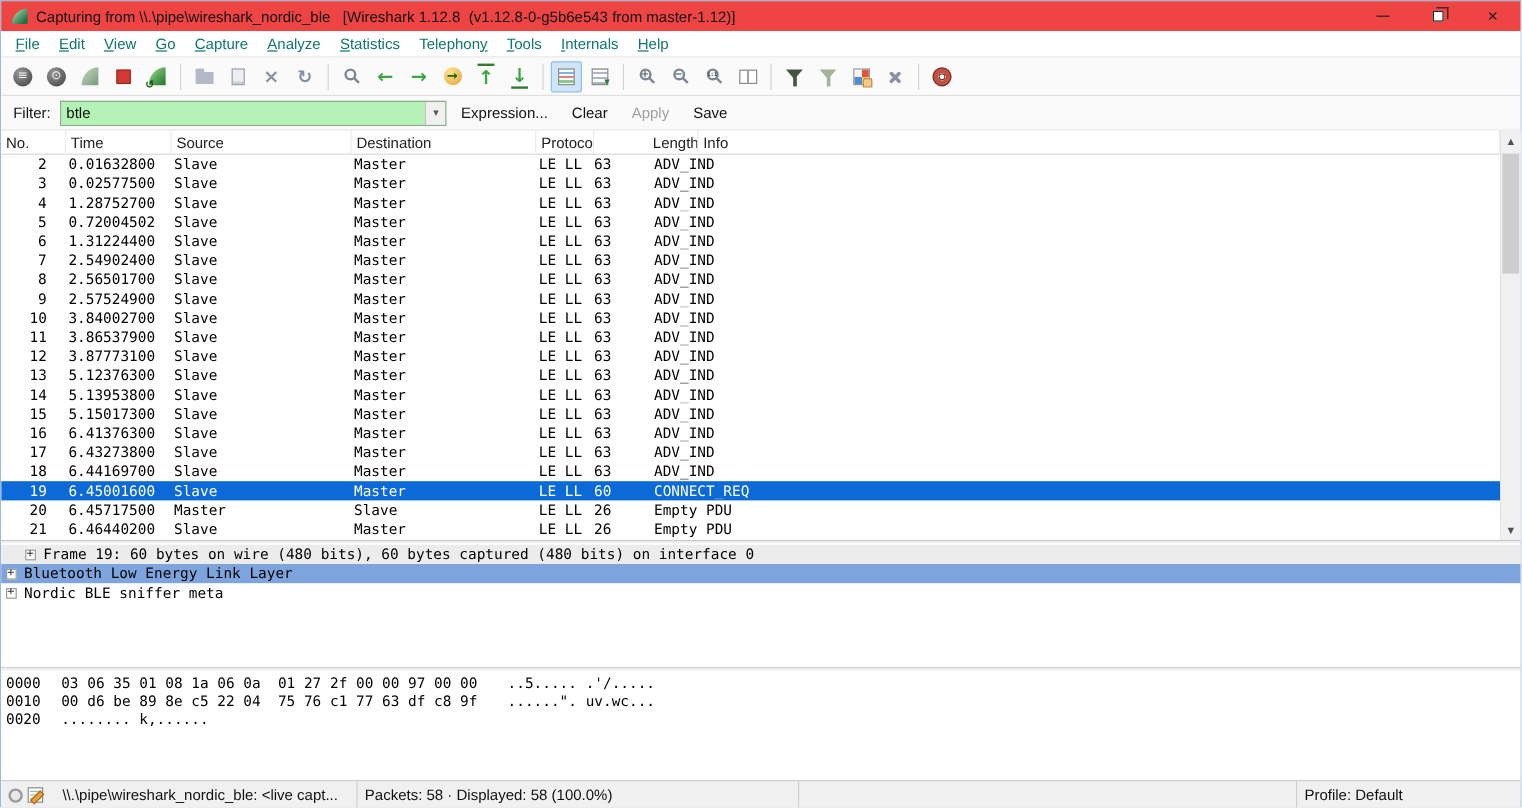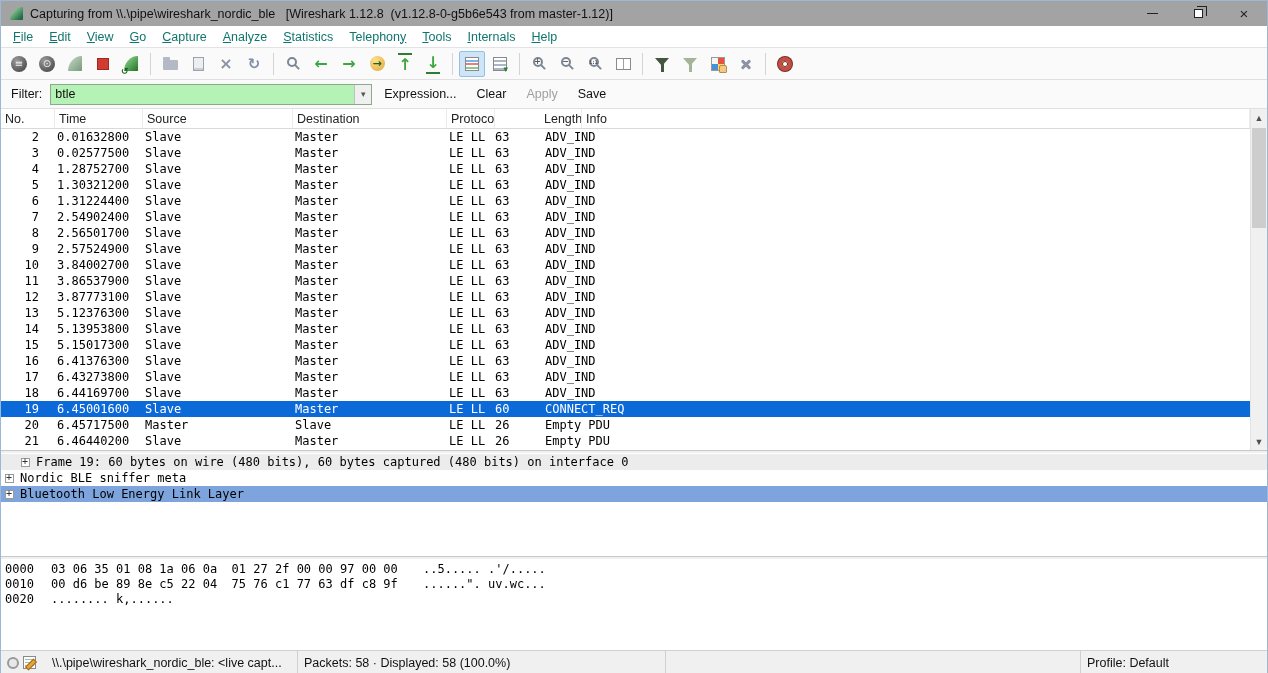--- a/index.html
+++ b/index.html
@@ -2,21 +2,21 @@
 <html style="--accent: #0b69d8; --filter-valid: #b5f2b5; --detail-selection: #7da4dd; --shaded-row: #ececec; --toolbar-pressed: #cfe4f7;"><head>
 <meta charset="utf-8">
 <style>
   * { margin:0; padding:0; box-sizing:border-box; }
   html,body { width:1268px; height:673px; overflow:hidden; background:#fff;
     font-family:"Liberation Sans", sans-serif; }
   .window { width:1268px; height:673px; display:flex; flex-direction:column;
     border:1px solid #9cb8d8; }
 
   
-  .titlebar { height:25px; background:#a3a3a3; display:flex; align-items:center; flex:0 0 auto; }
+  .titlebar { height:25px; background:#ef4444; display:flex; align-items:center; flex:0 0 auto; }
   .app-icon { width:15px; height:15px; margin:0 6px 0 8px; position:relative; }
   .app-icon .fin { position:absolute; left:1px; bottom:1px; width:13px; height:13px;
     background:linear-gradient(135deg,#9fd49f 15%,#1f6b45 85%); border-radius:100% 0 0 0; }
   .title-text { font-size:12.5px; color:#111; white-space:pre; }
   .win-controls { margin-left:auto; display:flex; height:100%; }
   .wc { width:46px; height:100%; display:flex; align-items:center; justify-content:center;
     color:#222; font-size:14px; }
   .wc-min .bar { width:11px; height:1px; background:#222; display:block; }
   .wc-restore .sq { width:9px; height:9px; border:1px solid #222; display:block; position:relative; background:#fff; }
   .wc-restore .sq::before { content:""; position:absolute; left:2px; top:-4px; width:9px; height:9px;
@@ -345,21 +345,21 @@
           <span class="c c-no">4</span>
           <span class="c c-time">1.28752700</span>
           <span class="c c-src">Slave</span>
           <span class="c c-dst">Master</span>
           <span class="c c-proto">LE LL</span>
           <span class="c c-len">63</span>
           <span class="c c-info">ADV_IND</span>
         </div>
         <div class="pl-row">
           <span class="c c-no">5</span>
-          <span class="c c-time">1.30321200</span>
+          <span class="c c-time">0.72004502</span>
           <span class="c c-src">Slave</span>
           <span class="c c-dst">Master</span>
           <span class="c c-proto">LE LL</span>
           <span class="c c-len">63</span>
           <span class="c c-info">ADV_IND</span>
         </div>
         <div class="pl-row">
           <span class="c c-no">6</span>
           <span class="c c-time">1.31224400</span>
           <span class="c c-src">Slave</span>
@@ -513,27 +513,27 @@
     </div>
   </div>
 
   <div class="splitter"></div>
 
   <div class="details">
     <div class="det-row shaded">
         <span class="expander"></span>
         <span>Frame 19: 60 bytes on wire (480 bits), 60 bytes captured (480 bits) on interface 0</span>
       </div>
+      <div class="det-row sel">
+        <span class="expander"></span>
+        <span>Bluetooth Low Energy Link Layer</span>
+      </div>
       <div class="det-row">
         <span class="expander"></span>
         <span>Nordic BLE sniffer meta</span>
-      </div>
-      <div class="det-row sel">
-        <span class="expander"></span>
-        <span>Bluetooth Low Energy Link Layer</span>
       </div>
   </div>
 
   <div class="splitter"></div>
 
   <div class="hexpane">
     <div class="hex-line">
         <span class="hex-off">0000</span>
         <span class="hex-bytes">03 06 35 01 08 1a 06 0a  01 27 2f 00 00 97 00 00</span>
         <span class="hex-ascii">..5..... .'/.....</span>

